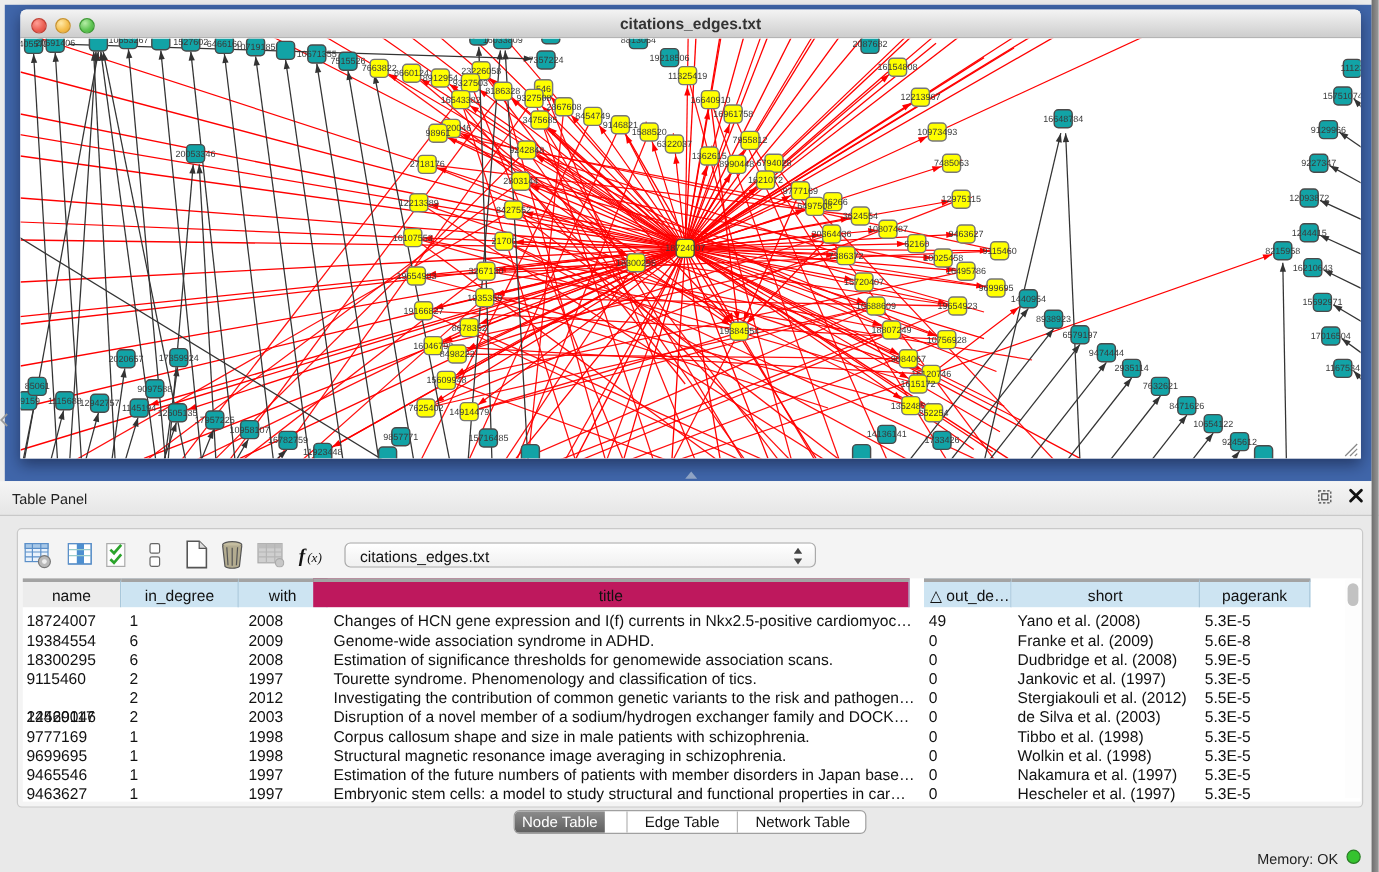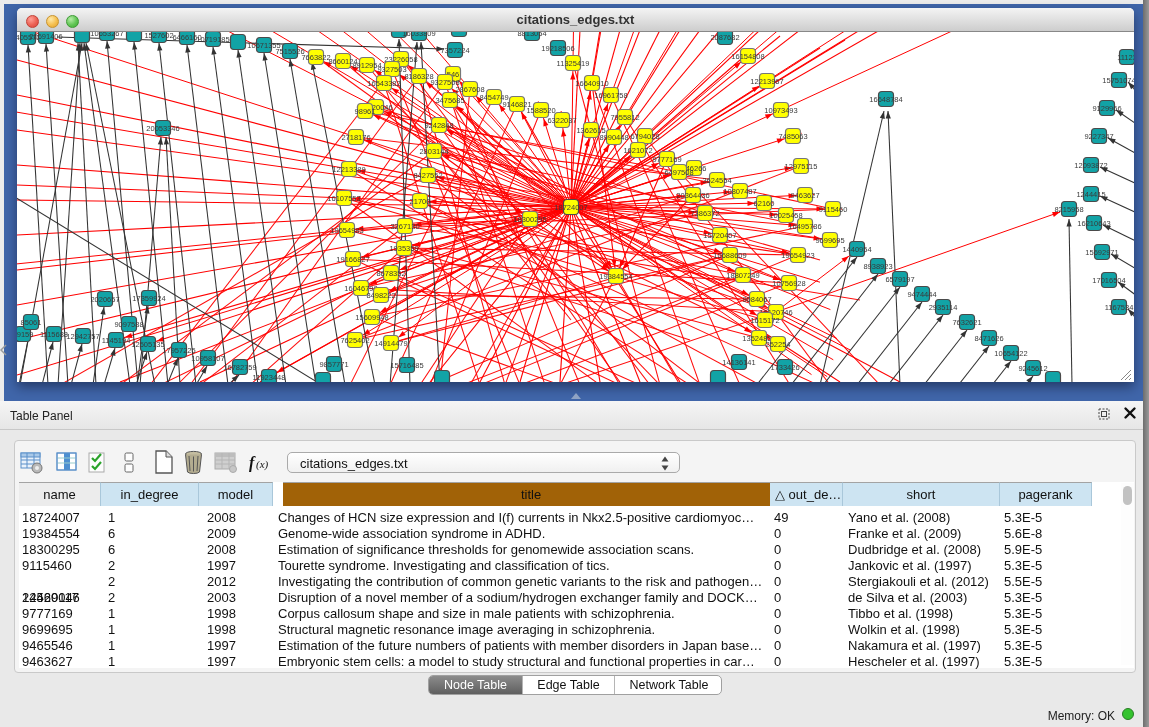--- a/index.html
+++ b/index.html
@@ -7,21 +7,21 @@
 #tbar{position:absolute;left:0;top:0;width:100%;height:24px;border-radius:5px 5px 0 0;background:linear-gradient(#f4f4f4,#cdcdcd);border-bottom:1px solid #888}
 #title{position:absolute;width:100%;text-align:center;top:4px;font-size:13px;font-weight:bold;color:#333}
 .tl{position:absolute;top:7px;width:13px;height:13px;border-radius:50%}
 #graph{position:absolute;left:0;top:24px;width:1117px;height:350px;background:#fff;overflow:hidden}
 #tpanel{position:absolute;left:0;top:401px;width:1149px;height:326px;background:#e9e9e9}
 #tptitle{position:absolute;left:0;top:0;width:100%;height:29px;background:linear-gradient(#f5f5f5,#e6e6e6);border-bottom:1px solid #c8c8c8}
 #tptitle span{position:absolute;left:10px;top:8px;font-size:12px;color:#222}
 #inner{position:absolute;left:14px;top:39px;width:1122px;height:233px;background:#f4f4f4;border:1px solid #c9c9c9;border-radius:4px}
 #combo{position:absolute;left:287px;top:452px;width:393px;height:21px;background:linear-gradient(#fff,#f0f0f0);border:1px solid #aaa;border-radius:5px}
 #combo span{position:absolute;left:12px;top:3px;font-size:13px;color:#111}
-.hcell{position:absolute;top:482px;height:24px;background:#cde4f2;border-right:1px solid #a9c7da;border-top:1px solid #a3a3a3;font-size:13px;color:#111;text-align:center;line-height:24px}
+.hcell{position:absolute;top:482px;height:24px;background:#cde4f2;border-right:1px solid #a9c7da;border-top:3px solid #a3a3a3;font-size:13px;color:#111;text-align:center;line-height:24px}
 .cell{position:absolute;font-size:13px;color:#111;white-space:nowrap}
 #tablebg{position:absolute;left:19px;top:482px;width:1115px;height:186px;background:#fff}
 #seg{position:absolute;left:428px;top:675px;width:294px;height:20px;border:1px solid #a0a0a0;border-radius:5px;background:#fff;overflow:hidden}
 .segi{position:absolute;top:0;height:100%;font-size:12.5px;text-align:center;line-height:19px;color:#111}
 #mem{position:absolute;right:34px;top:709px;font-size:12px;color:#222}
 #memdot{position:absolute;right:15px;top:708px;width:12px;height:12px;border-radius:50%;background:#35c32f;border:1px solid #2a7d25}
 #rstrip{position:absolute;right:0;top:0;width:6px;height:727px;background:linear-gradient(90deg,#6d6d6d,#9a9a9a)}
 </style></head>
 <body>
 <div id="frame"></div>
@@ -751,50 +751,50 @@
   </svg>
 <div id="combo">
     <span>citations_edges.txt</span>
  <svg style="position:absolute;right:8px;top:2px" width="12" height="17">
       <path d="M6 1.5 L9.5 6.5 L2.5 6.5 Z" fill="#444"></path>
       <path d="M6 15.5 L9.5 10.5 L2.5 10.5 Z" fill="#444"></path>
     </svg>
 </div>
 <div class="hcell" style="left:19px;width:82px;background:#ececec;">name</div>
 <div class="hcell" style="left:101px;width:98px;background:#cde4f2;">in_degree</div>
-<div class="hcell" style="left:199px;width:74px;background:#cde4f2;">model</div>
-<div class="hcell" style="left:283px;width:497px;background:#a16207;">title</div>
+<div class="hcell" style="left:199px;width:74px;background:#cde4f2;">with</div>
+<div class="hcell" style="left:261px;width:497px;background:#be185d;">title</div>
 <div class="hcell" style="left:770px;width:73px;background:#cde4f2;text-align:left;padding-left:5px">△ out_de…</div>
 <div class="hcell" style="left:843px;width:157px;background:#cde4f2;">short</div>
 <div class="hcell" style="left:1000px;width:92px;background:#cde4f2;">pagerank</div>
 <div class="cell" style="left:22px;top:509.5px">18724007</div>
 <div class="cell" style="left:108px;top:509.5px">1</div>
 <div class="cell" style="left:207px;top:509.5px">2008</div>
-<div class="cell" style="left:278px;top:509.5px">Changes of HCN size expression and I(f) currents in Nkx2.5‑positive cardiomyoc…</div>
+<div class="cell" style="left:278px;top:509.5px">Changes of HCN gene expression and I(f) currents in Nkx2.5‑positive cardiomyoc…</div>
 <div class="cell" style="left:774px;top:509.5px">49</div>
 <div class="cell" style="left:848px;top:509.5px">Yano et al. (2008)</div>
 <div class="cell" style="left:1004px;top:509.5px">5.3E‑5</div>
 <div class="cell" style="left:22px;top:525.6px">19384554</div>
 <div class="cell" style="left:108px;top:525.6px">6</div>
 <div class="cell" style="left:207px;top:525.6px">2009</div>
 <div class="cell" style="left:278px;top:525.6px">Genome‑wide association syndrome in ADHD.</div>
 <div class="cell" style="left:774px;top:525.6px">0</div>
 <div class="cell" style="left:848px;top:525.6px">Franke et al. (2009)</div>
 <div class="cell" style="left:1004px;top:525.6px">5.6E‑8</div>
 <div class="cell" style="left:22px;top:541.7px">18300295</div>
 <div class="cell" style="left:108px;top:541.7px">6</div>
 <div class="cell" style="left:207px;top:541.7px">2008</div>
 <div class="cell" style="left:278px;top:541.7px">Estimation of significance thresholds for genomewide association scans.</div>
 <div class="cell" style="left:774px;top:541.7px">0</div>
 <div class="cell" style="left:848px;top:541.7px">Dudbridge et al. (2008)</div>
 <div class="cell" style="left:1004px;top:541.7px">5.9E‑5</div>
 <div class="cell" style="left:22px;top:557.8px">9115460</div>
 <div class="cell" style="left:108px;top:557.8px">2</div>
 <div class="cell" style="left:207px;top:557.8px">1997</div>
-<div class="cell" style="left:278px;top:557.8px">Tourette syndrome. Investigating and classification of tics.</div>
+<div class="cell" style="left:278px;top:557.8px">Tourette syndrome. Phenomenology and classification of tics.</div>
 <div class="cell" style="left:774px;top:557.8px">0</div>
 <div class="cell" style="left:848px;top:557.8px">Jankovic et al. (1997)</div>
 <div class="cell" style="left:1004px;top:557.8px">5.3E‑5</div>
 <div class="cell" style="left:22px;top:590px">22420046</div>
 <div class="cell" style="left:108px;top:573.9px">2</div>
 <div class="cell" style="left:207px;top:573.9px">2012</div>
 <div class="cell" style="left:278px;top:573.9px">Investigating the contribution of common genetic variants to the risk and pathogen…</div>
 <div class="cell" style="left:774px;top:573.9px">0</div>
 <div class="cell" style="left:848px;top:573.9px">Stergiakouli et al. (2012)</div>
 <div class="cell" style="left:1004px;top:573.9px">5.5E‑5</div>
@@ -829,21 +829,21 @@
 <div class="cell" style="left:22px;top:654.4px">9463627</div>
 <div class="cell" style="left:108px;top:654.4px">1</div>
 <div class="cell" style="left:207px;top:654.4px">1997</div>
 <div class="cell" style="left:278px;top:654.4px">Embryonic stem cells: a model to study structural and functional properties in car…</div>
 <div class="cell" style="left:774px;top:654.4px">0</div>
 <div class="cell" style="left:848px;top:654.4px">Hescheler et al. (1997)</div>
 <div class="cell" style="left:1004px;top:654.4px">5.3E‑5</div>
 <div id="vscroll" style="position:absolute;left:1121px;top:483px;width:13px;height:182px;background:#fdfdfd"></div>
 <div style="position:absolute;left:1123px;top:486px;width:9px;height:19px;background:#c2c2c2;border-radius:5px"></div>
 <div id="seg">
-  <div class="segi" style="left:0;width:93px;background:linear-gradient(#8c8c8c,#5f5f5f);color:#fff">Node Table</div>
+  <div class="segi" style="left:0;width:75px;background:linear-gradient(#8c8c8c,#5f5f5f);color:#fff">Node Table</div>
   <div class="segi" style="left:93px;width:92px;border-left:1px solid #b5b5b5">Edge Table</div>
   <div class="segi" style="left:185px;width:109px;border-left:1px solid #b5b5b5">Network Table</div>
 </div>
 <div id="mem">Memory: OK</div>
 <div id="memdot"></div>
 <svg style="position:absolute;left:570px;top:392px" width="12" height="8">
     <path d="M6 1 L11 7 L1 7 Z" fill="#8fa3c4"></path>
   </svg>
 <svg style="position:absolute;left:0px;top:344px" width="7" height="12">
     <path d="M6 1 L1 6 L6 11" fill="none" stroke="#9a9a9a" stroke-width="1.5"></path>

